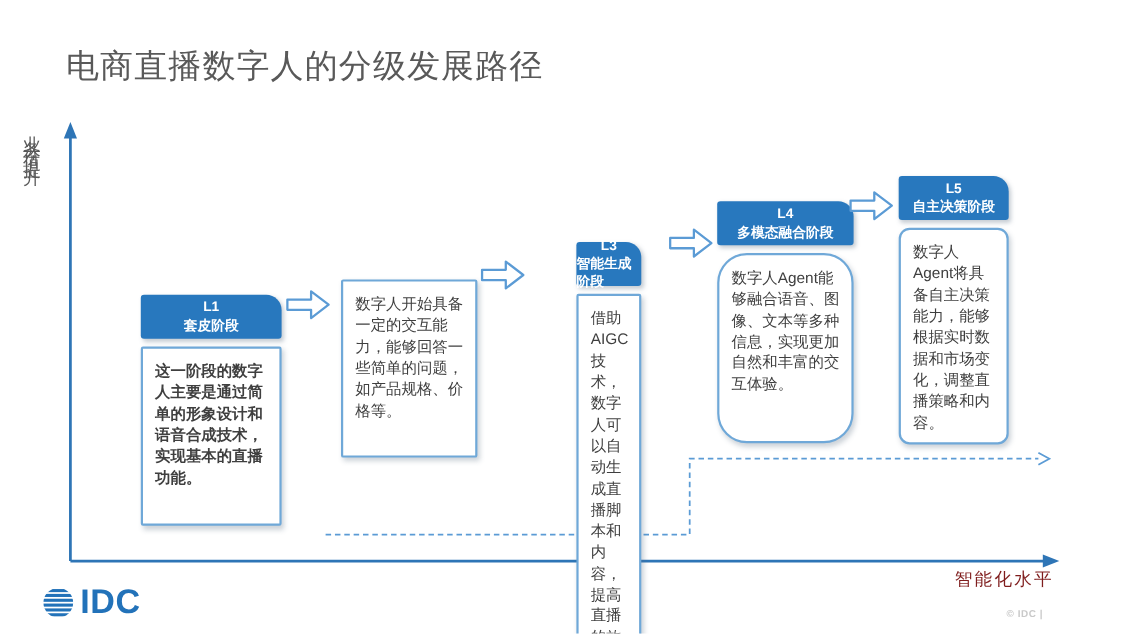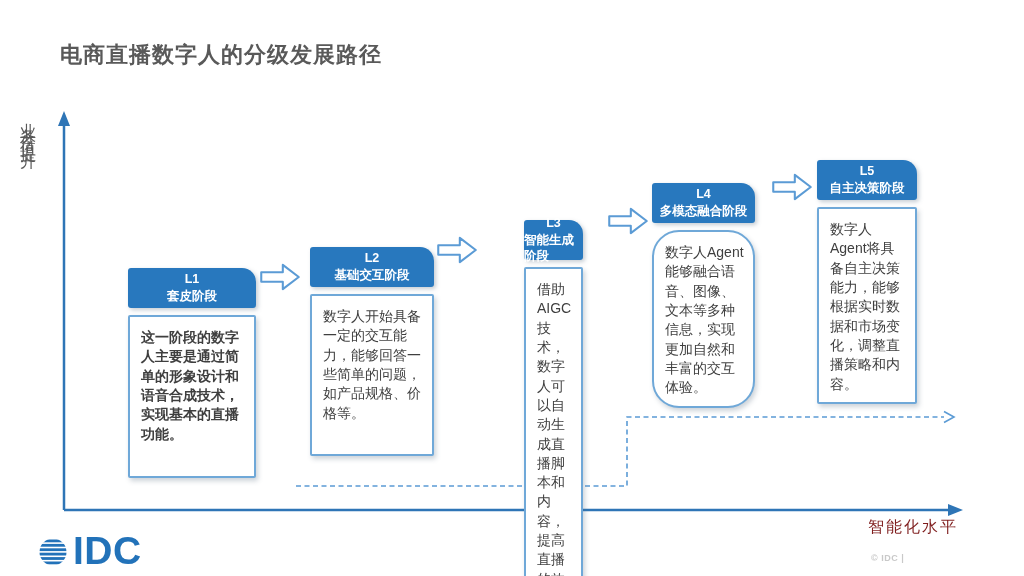--- a/index.html
+++ b/index.html
@@ -5,21 +5,21 @@
   * { margin:0; padding:0; box-sizing:border-box; }
   html,body { width:1024px; height:576px; }
   body {
     font-family:"Liberation Sans","DejaVu Sans",sans-serif;
     background:#ffffff; position:relative; overflow:hidden;
   }
   .canvas { position:absolute; inset:0; width:1024px; height:576px; }
 
   .title {
     position:absolute; left:60px; top:40px;
-    font-size:22px; font-weight:bold; color:#595959; letter-spacing:1px;
+    font-size:30px; font-weight:normal; color:#595959; letter-spacing:1px;
   }
 
   .y-axis-label {
     position:absolute; left:20px; top:110px;
     writing-mode:vertical-rl; text-orientation:upright;
     font-size:16px; color:#595959; letter-spacing:6px; line-height:1;
   }
   .x-axis-label {
     position:absolute; left:868px; top:517px;
     font-size:16px; color:#7f1d1d; letter-spacing:2px;
@@ -39,39 +39,39 @@
     margin-top:7px; background:#ffffff;
     border:2px solid #6FA8D8; border-radius:2px;
     padding:11px 9px 8px 11px;
     font-size:14px; line-height:1.38; color:#3f3f3f;
     box-shadow:2px 3px 5px rgba(90,110,130,0.30);
     text-align:left;
   }
   #stage1 { left:128px; top:268px; width:128px; }
   #stage2 { left:310px; top:247px; width:124px; }
   #stage3 { left:483px; top:220px; width:100px;padding-left:41px; }
-  #stage4 { left:652px; top:183px; width:103px; }
+  #stage4 { left:652px; top:183px; width:124px; }
   #stage5 { left:817px; top:160px; width:100px; }
   #stage1 .stage-body { min-height:163px;font-weight:bold; }
   #stage2 .stage-body { min-height:162px; }
   #stage3 .stage-body { min-height:169px; }
   #stage4 .stage-body { min-height:173px;border-radius:27px; }
-  #stage5 .stage-body { min-height:176px; }
+  #stage5 .stage-body { min-height:176px;border-radius:10px; }
 
   .block-arrow { position:absolute; width:42px; height:30px; }
   #arrow1 { left:259px; top:262px; }
   #arrow2 { left:436px; top:235px; }
   #arrow3 { left:607px; top:206px; }
   #arrow4 { left:771px; top:172px; }
 
   .logo { position:absolute; left:36px; top:529px; display:flex; align-items:center; }
-  .logo-text { font-size:39px; font-weight:bold; color:#2272B9; letter-spacing:0.5px; margin-left:3px; }
+  .logo-text { font-size:31px; font-weight:bold; color:#2272B9; letter-spacing:0.5px; margin-left:3px; }
 
   .footer-note {
-    position:absolute; left:871px; top:553px;
+    position:absolute; left:915px; top:553px;
     font-size:9px; color:#c9c9c9; letter-spacing:0.5px;font-weight:bold;
   }
 </style>
 </head>
 <body>
 
 <div class="canvas">
 
   <svg class="overlay" viewBox="0 0 1024 576">
 
@@ -103,24 +103,20 @@
     <div class="stage-body">这一阶段的数字人主要是通过简单的形象设计和语音合成技术，实现基本的直播功能。</div>
   </div>
 
   <div class="block-arrow" id="arrow1">
     <svg viewBox="0 0 44 32" width="42" height="30">
       <polygon points="2,11 25,11 25,3 42,16 25,29 25,21 2,21" fill="#ffffff" stroke="#5B9BD5" stroke-width="2.2" stroke-linejoin="round"></polygon>
     </svg>
   </div>
 
   <div class="stage" id="stage2">
-    <div class="stage-header">
-      <div>L2</div>
-      <div>基础交互阶段</div>
-    </div>
     <div class="stage-body">数字人开始具备一定的交互能力，能够回答一些简单的问题，如产品规格、价格等。</div>
   </div>
 
   <div class="block-arrow" id="arrow2">
     <svg viewBox="0 0 44 32" width="42" height="30">
       <polygon points="2,11 25,11 25,3 42,16 25,29 25,21 2,21" fill="#ffffff" stroke="#5B9BD5" stroke-width="2.2" stroke-linejoin="round"></polygon>
     </svg>
   </div>
 
   <div class="stage" id="stage3">

